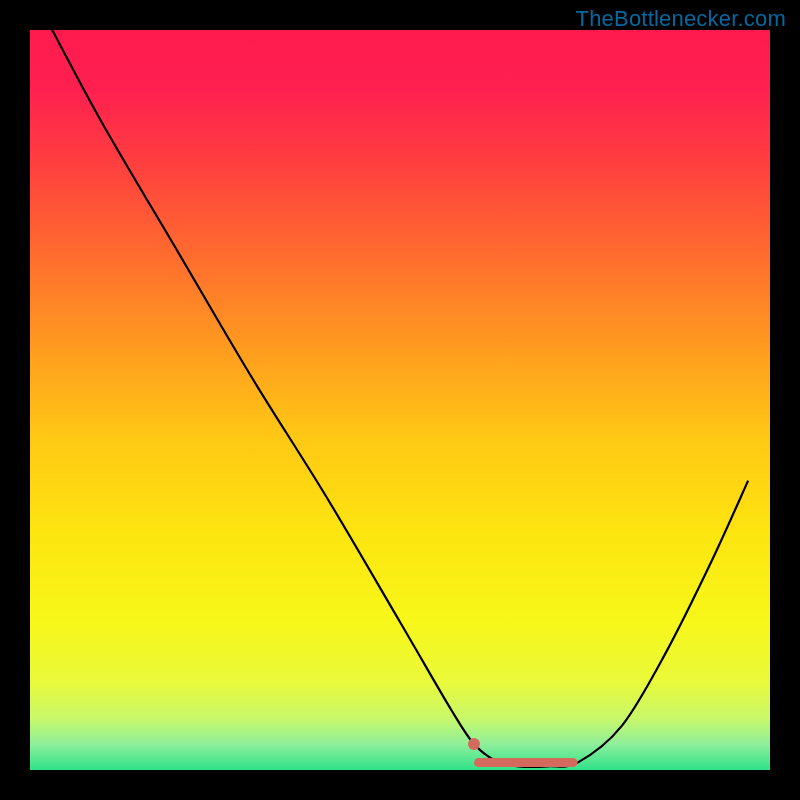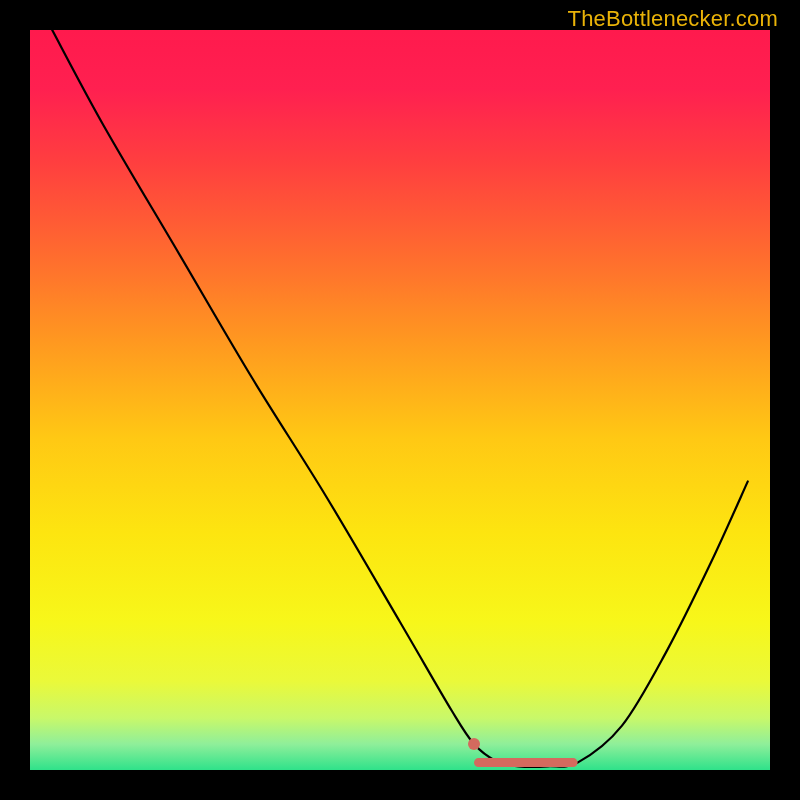--- a/index.html
+++ b/index.html
@@ -1,17 +1,17 @@
 <!DOCTYPE html>
 <html><head>
 <meta charset="utf-8">
 <style>
   * { margin: 0; padding: 0; box-sizing: border-box; }
   body { width: 800px; height: 800px; background: #000; position: relative; overflow: hidden; font-family: Arial, sans-serif; }
-  .watermark { position: absolute; top: 6px; right: 22px; color: #eab308; font-size: 22px; font-weight: 500; z-index: 10; letter-spacing: 0.2px; }
+  .watermark { position: absolute; top: 6px; right: 14px; color: #0369a1; font-size: 22px; font-weight: 500; z-index: 10; letter-spacing: 0.2px; }
   .plot-area { position: absolute; left: 30px; top: 30px; width: 740px; height: 740px; }
   svg { position: absolute; left: 0; top: 0; }
 </style>
 </head>
 <body>
 
 <div class="watermark">TheBottlenecker.com</div>
 
 <div class="plot-area">
   <svg viewBox="0 0 740 740" width="740" height="740" preserveAspectRatio="none">

